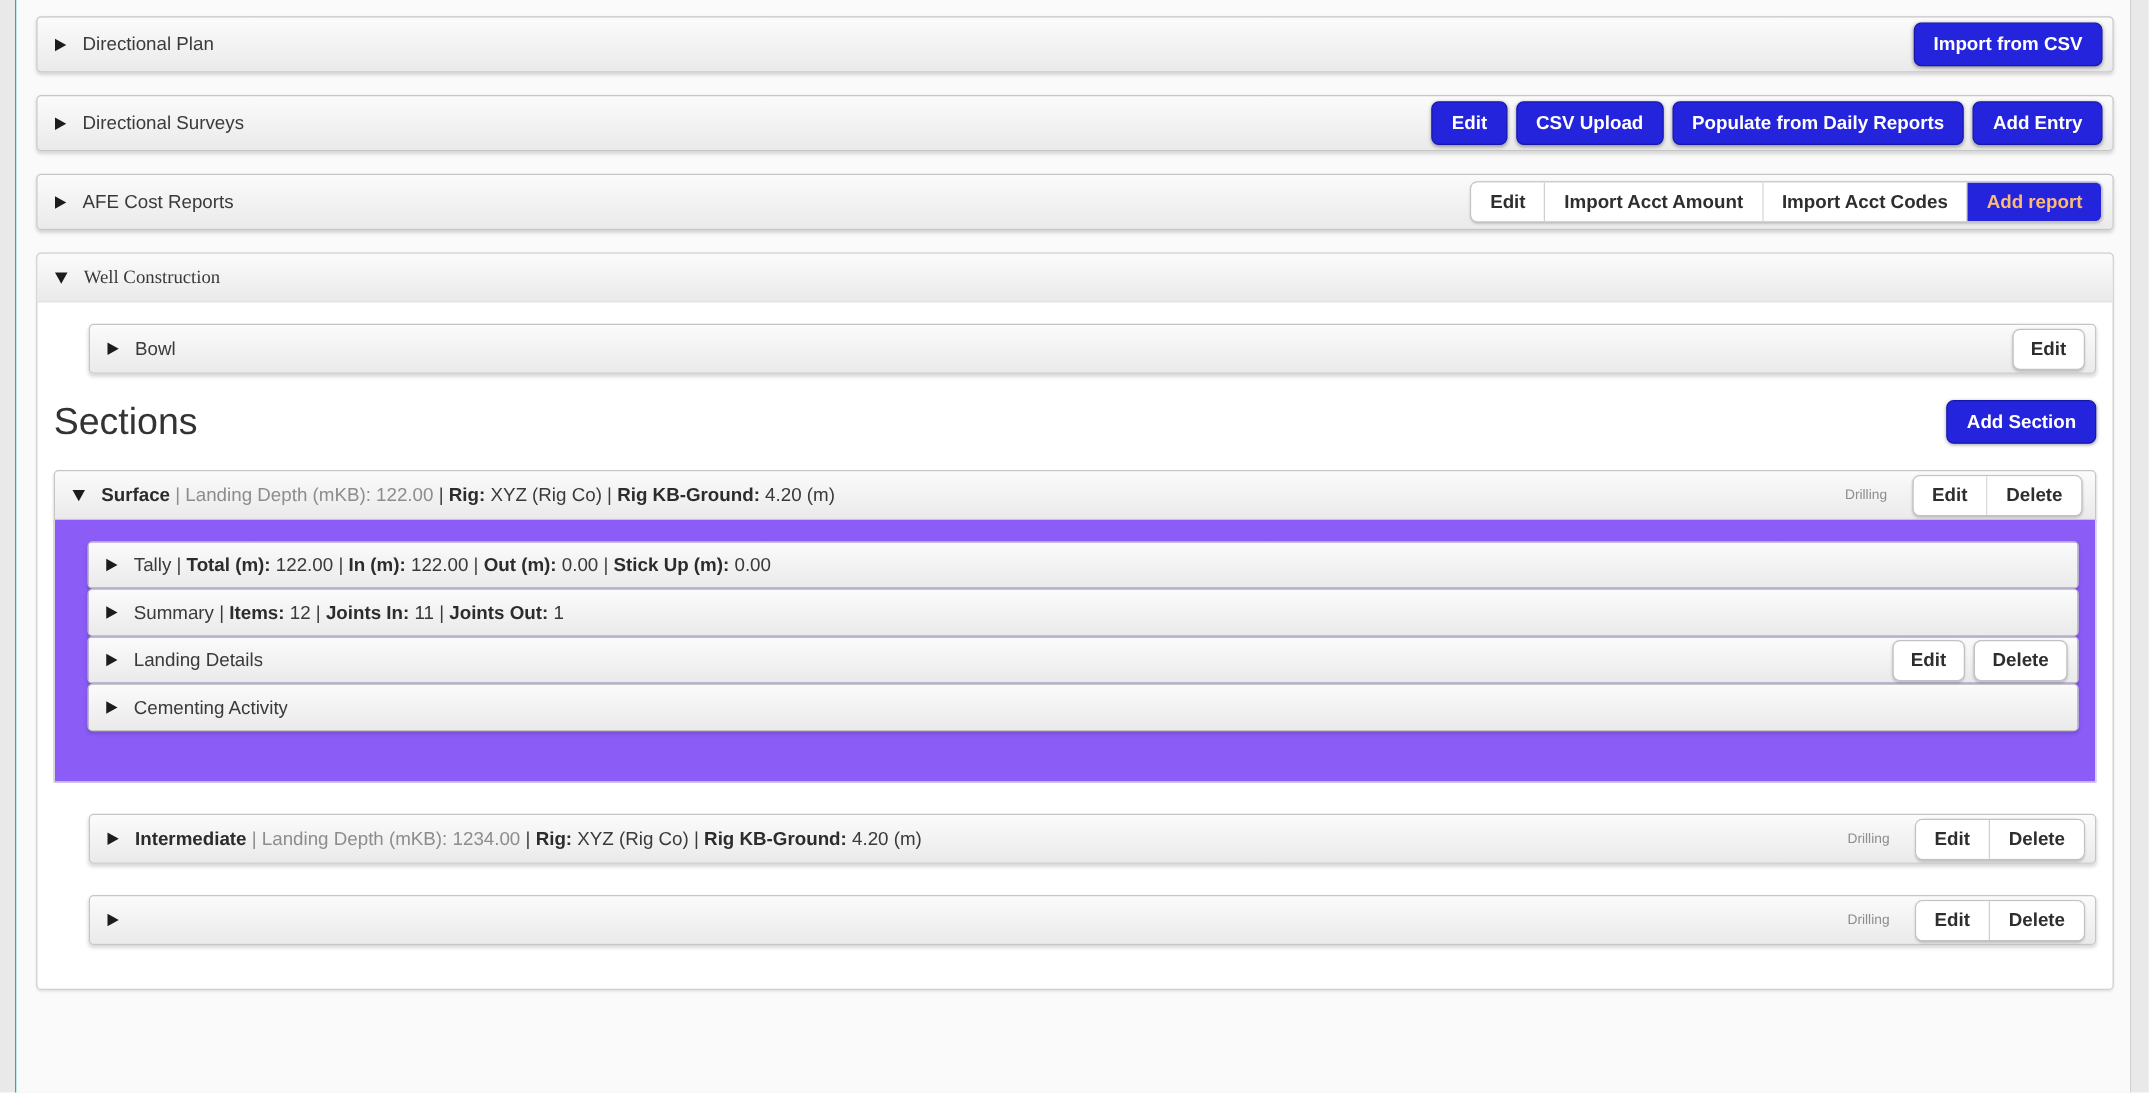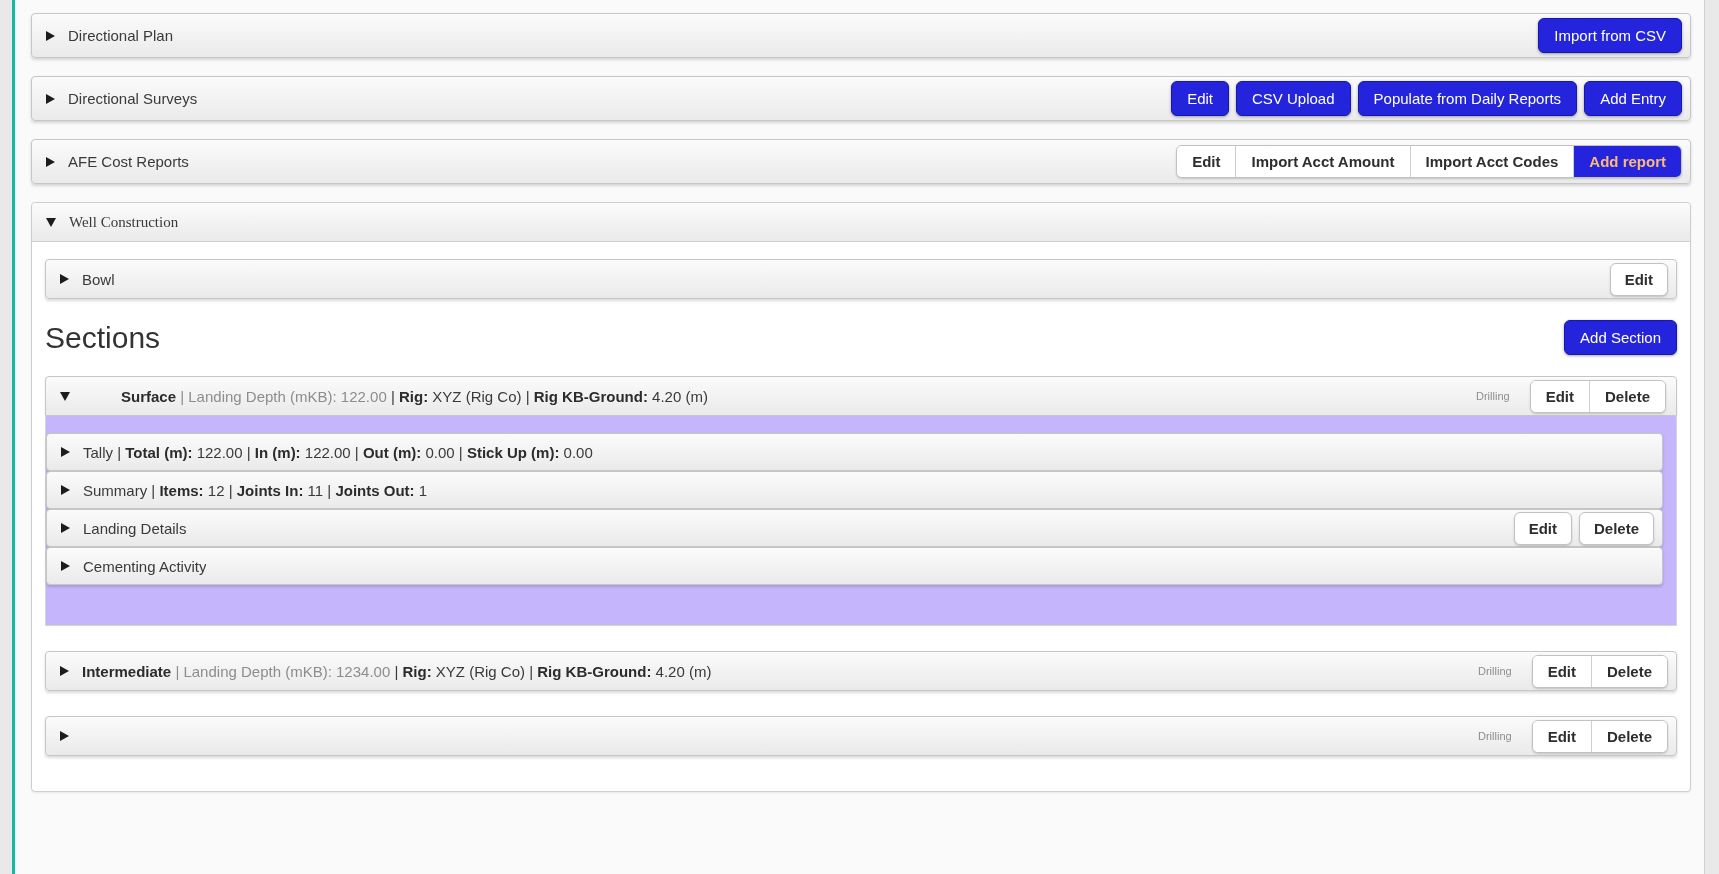--- a/index.html
+++ b/index.html
@@ -5,53 +5,53 @@
   * { box-sizing: border-box; }
   html, body { margin:0; padding:0; width:1719px; height:874px; overflow:hidden; }
   body {
     background:#e9e9e9;
     font-family:"Liberation Sans", sans-serif;
     color:#3a3a3a;
   }
   .page-panel {
     position:absolute; left:12px; top:0; width:1693px; height:874px;
     background:#fafafa;
-    border-left:3px solid #14b8a6; border-right:1px solid #d2d2d2;
+    border-left:1px solid #14b8a6; border-right:1px solid #d2d2d2;
     padding:13px 13px 0 16px;
   }
 
   
   .bar {
     display:flex; align-items:center;
     background:linear-gradient(180deg,#fbfbfb 0%,#eaeaea 100%);
     border:1px solid #c6c6c6; border-radius:4px;
     box-shadow:0 2px 3px rgba(0,0,0,0.15);
     padding:0 8px 0 12px;
     cursor:pointer;
   }
   .bar-lvl0 { height:45px; margin-bottom:18px; }
-  .bar-lvl1 { height:40px; }
+  .bar-lvl1 { height:40px;margin-left:28px; }
   .bar-lvl2 { height:38px; }
   .bar-title { font-size:15px; color:#3a3a3a; white-space:nowrap; overflow:hidden; }
   .bar-title .b, .bar-title .name { font-weight:700; color:#2c2c2c; }
   .muted { color:#8d8d8d; }
   .bar-actions { margin-left:auto; display:flex; align-items:center; gap:7px; flex:none; }
   .status { color:#8d8d8d; font-size:11px; margin-right:13px; }
 
   
   .tri { display:inline-block; width:0; height:0; flex:none; margin:0 13px 0 2px; }
   .tri-right { border-left:9px solid #1c1c1c; border-top:5px solid transparent; border-bottom:5px solid transparent; }
   .tri-down  { border-top:9px solid #1c1c1c; border-left:5px solid transparent; border-right:5px solid transparent; }
 
   
   button { font-family:inherit; cursor:pointer; }
   .btn-primary {
     background:#2424dc; color:#ffffff;
     border:1px solid #1717ae; border-radius:6px;
-    padding:8px 15px; font-size:15px; font-weight:400;
+    padding:8px 15px; font-size:15px; font-weight:700;
     box-shadow:0 1px 3px rgba(0,0,0,0.35);
     white-space:nowrap;
   }
   .btn-light {
     background:#ffffff; color:#2e2e2e;
     border:1px solid #c2c2c2; border-radius:6px;
     padding:7px 14px; font-size:15px; font-weight:600;
     box-shadow:0 1px 2px rgba(0,0,0,0.18);
     white-space:nowrap;
   }
@@ -87,26 +87,26 @@
   .sections-heading { font-size:30px; font-weight:400; color:#333333; margin:0; }
   .sections-row .btn-primary { margin-left:auto; }
 
   
   .section-card { margin-top:19px; }
   .section-card-header {
     display:flex; align-items:center; height:40px;
     background:linear-gradient(180deg,#fbfbfb 0%,#eaeaea 100%);
     border:1px solid #c6c6c6; border-radius:4px 4px 0 0;
     box-shadow:0 1px 2px rgba(0,0,0,0.1);
-    padding:0 10px 0 12px; cursor:pointer;gap:38px;
+    padding:0 10px 0 12px; cursor:pointer;
   }
   .section-card-body {
     border:1px solid #d6d6d6; border-top:none;
-    background:#c4b5fd;
-    padding:17px 13px 40px 0;
+    background:#8b5cf6;
+    padding:17px 13px 40px 26px;
   }
   .section-card-body .bar + .bar { }
 
   .standalone { margin-top:25px; }
 </style>
 </head>
 <body>
 
 <div class="page-panel">
 

